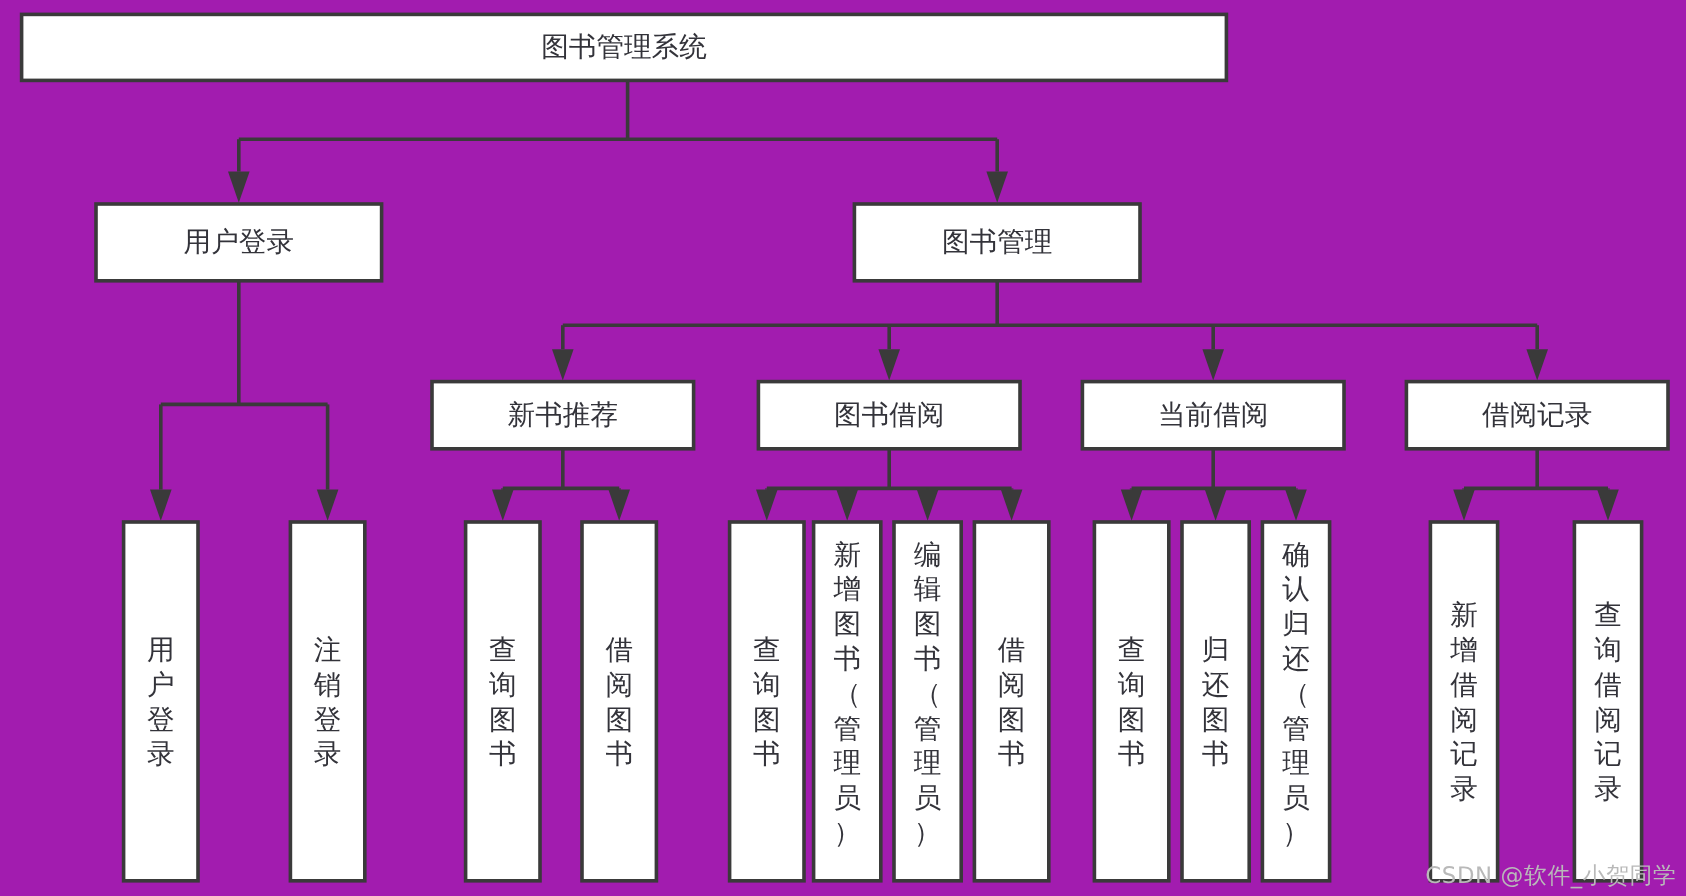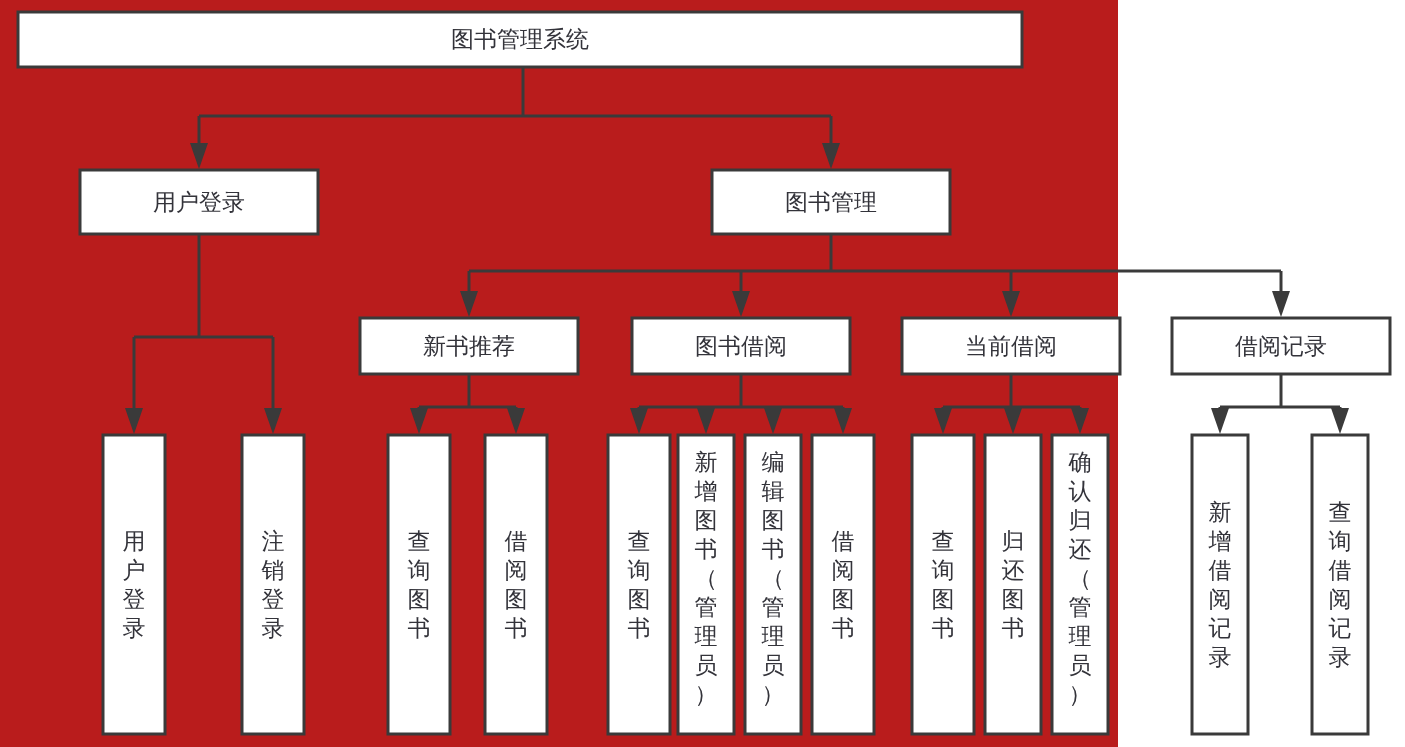--- a/index.html
+++ b/index.html
@@ -8,23 +8,23 @@
     background: #ffffff;
   }
   body {
     width: 1405px;
     height: 747px;
     font-family: "DejaVu Sans", "Liberation Sans", sans-serif;
     overflow: hidden;
   }
   #diagram-root {
     position: relative;
-    width: 1118px;
+    width: 1405px;
     height: 747px;
-    background: #b91c1c;
+    background: #a21caf;
   }
   svg#tree-svg {
     position: absolute;
     left: 0;
     top: 0;
     width: 1405px;
     height: 747px;
     display: block;
   }
   .node-rect {
@@ -215,13 +215,14 @@
         <g>
           <rect x="1192" y="435" width="56" height="299" class="node-rect"></rect>
           <text x="1220" y="520.12" class="node-label-v"><tspan x="1220" dy="0">新</tspan><tspan x="1220" dy="29">增</tspan><tspan x="1220" dy="29">借</tspan><tspan x="1220" dy="29">阅</tspan><tspan x="1220" dy="29">记</tspan><tspan x="1220" dy="29">录</tspan></text>
         </g>
         <g>
           <rect x="1312" y="435" width="56" height="299" class="node-rect"></rect>
           <text x="1340" y="520.12" class="node-label-v"><tspan x="1340" dy="0">查</tspan><tspan x="1340" dy="29">询</tspan><tspan x="1340" dy="29">借</tspan><tspan x="1340" dy="29">阅</tspan><tspan x="1340" dy="29">记</tspan><tspan x="1340" dy="29">录</tspan></text>
         </g>
       </g>
   </svg>
+  <div class="watermark">CSDN @软件_小贺同学</div>
 </div>
 
 </body></html>

